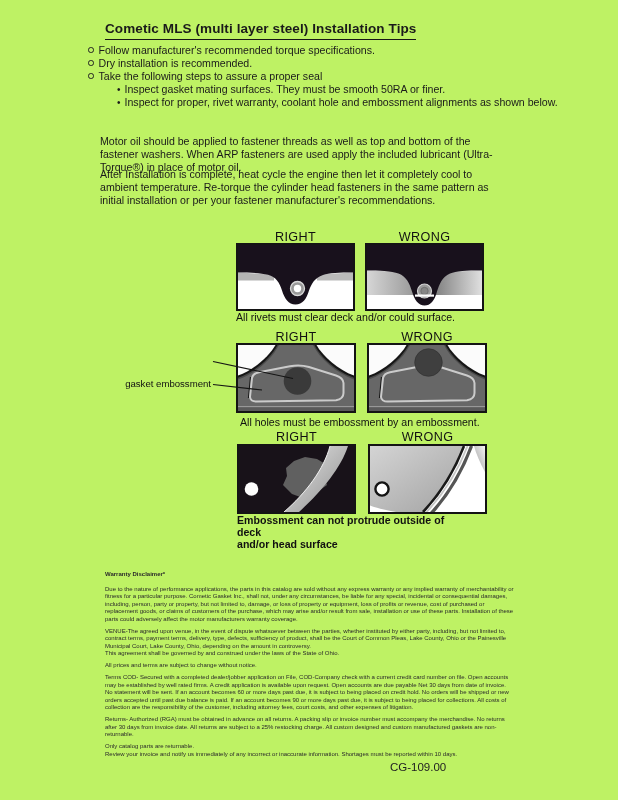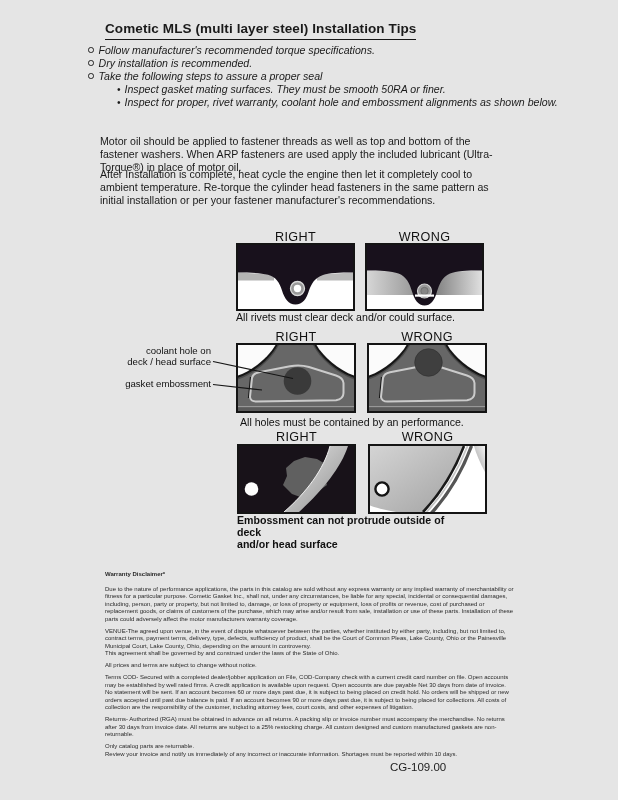--- a/index.html
+++ b/index.html
@@ -1,22 +1,22 @@
 <!DOCTYPE html>
 <html><head>
 <meta charset="utf-8">
 <style>
   html,body{margin:0;padding:0;background:#ffffff;}
-  .page{position:relative;width:618px;height:800px;background:#e5e5e5;overflow:hidden;
+  .page{position:relative;width:618px;height:800px;background:#bef264;overflow:hidden;
         font-family:"Liberation Sans","DejaVu Sans",sans-serif;color:#1a1a1a;}
   .abs{position:absolute;}
   .title{left:105px;top:21px;font-size:13.5px;font-weight:bold;letter-spacing:.1px;
          border-bottom:1.4px solid #161616;padding-bottom:2.5px;display:inline-block;}
   .bullets{left:88px;top:44px;font-size:10.6px;line-height:13.1px;width:470px;}
-  .b-row{white-space:nowrap;font-style:italic;}
+  .b-row{white-space:nowrap;}
   .b-dot{display:inline-block;width:3.5px;height:3.5px;border:1px solid #222;border-radius:50%;
          margin-right:5px;position:relative;top:-1.5px;}
   .b-sub{padding-left:29px;}
   .b-sub .mark{margin-right:4px;font-size:10px;}
   .h2{left:105px;top:117px;font-size:12.4px;font-weight:bold;}
   .para{left:100px;width:404px;font-size:10.6px;line-height:13.2px;}
   .p1{top:135px;} .p2{top:168px;} .p3{top:213px;}
   .dlabel{font-size:12.6px;letter-spacing:.4px;text-align:center;color:#111;}
   .caption{font-size:10.6px;line-height:11.8px;color:#111;}
   .annot{font-size:9.6px;line-height:11px;text-align:right;color:#111;}
@@ -83,24 +83,20 @@
       <path d="M50,52.6 H69" stroke="#ffffff" stroke-width="2.2"></path>
       <rect x="1" y="1" width="117" height="66" fill="none" stroke="#141414" stroke-width="2"></rect>
     </svg>
   </div>
 
   <div class="abs caption" style="left:236px;top:312px;">All rivets must clear deck and/or could surface.</div>
 
   <div class="abs dlabel" style="left:236px;top:330px;width:120px;">RIGHT</div>
   <div class="abs dlabel" style="left:367px;top:330px;width:120px;">WRONG</div>
 
-  <div class="abs annot" style="left:108px;top:345px;width:103px;">
-    <div>coolant hole on</div>
-    <div>deck / head surface</div>
-  </div>
   <div class="abs annot" style="left:108px;top:378px;width:103px;">gasket embossment</div>
 
   <div class="abs" style="left:236px;top:343px;">
     <svg width="120" height="70" viewBox="0 0 120 70">
       <rect x="1" y="1" width="118" height="68" fill="#676767" stroke="#141414" stroke-width="2"></rect>
       <path d="M2,2 L43,2 C36,16 20,30 2,36.5 Z" fill="#4a4a4a"></path>
       <path d="M2,2 L41.5,2 C35,15 19,28.8 2,34.8 Z" fill="#161616"></path>
       <path d="M2,2 L39.5,2 C33,13.5 17.5,27 2,32.6 Z" fill="#fbfbfb"></path>
       <path d="M118,2 L77,2 C84,16 100,30 118,36.5 Z" fill="#4a4a4a"></path>
       <path d="M118,2 L78.5,2 C85,15 101,28.8 118,34.8 Z" fill="#161616"></path>
@@ -125,21 +121,21 @@
       <path d="M118,2 L80.5,2 C87,13.5 102.5,27 118,32.6 Z" fill="#fbfbfb"></path>
       <path d="M2,63.5 H118" stroke="#989898" stroke-width="1.2"></path>
       <rect x="2" y="64.8" width="116" height="3.2" fill="#5a5a5a"></rect>
       <path d="M12.5,55 L14.5,34" stroke="#191919" stroke-width="1.2" fill="none"></path>
       <path d="M14,54 L16,35 Q17,30.5 23,29.2 L54,23.2 Q64,21.4 73,24 L100,32.5 Q107,34.8 107.5,40 L107.5,50 Q107.5,56 100,57.2 L21,58.6 Q14.5,58.7 14,54 Z" fill="none" stroke="#cbcbcb" stroke-width="2"></path>
       <circle cx="61.5" cy="19.5" r="13.8" fill="#3f3f3f" stroke="#2e2e2e" stroke-width="0.6"></circle>
       <rect x="1" y="1" width="118" height="68" fill="none" stroke="#141414" stroke-width="2"></rect>
     </svg>
   </div>
 
-  <div class="abs caption" style="left:240px;top:417px;">All holes must be contained by an performance.</div>
+  <div class="abs caption" style="left:240px;top:417px;">All holes must be embossment by an embossment.</div>
 
   <div class="abs dlabel" style="left:237px;top:430px;width:119px;">RIGHT</div>
   <div class="abs dlabel" style="left:368px;top:430px;width:119px;">WRONG</div>
 
   <div class="abs" style="left:237px;top:444px;">
     <svg width="119" height="70" viewBox="0 0 119 70">
       <defs>
         <linearGradient id="r3g" x1="0" y1="0" x2="1" y2="1">
           <stop offset="0" stop-color="#e6e6e6"></stop>
             <stop offset="1" stop-color="#8e8e8e"></stop>

